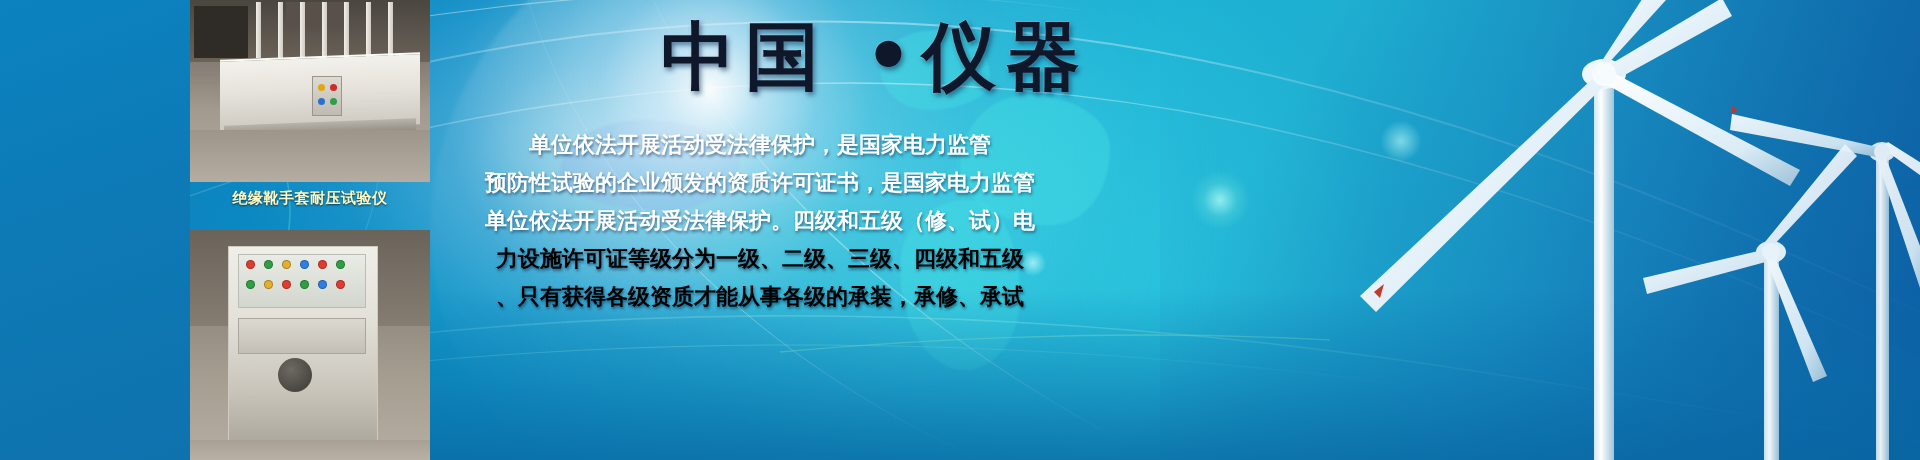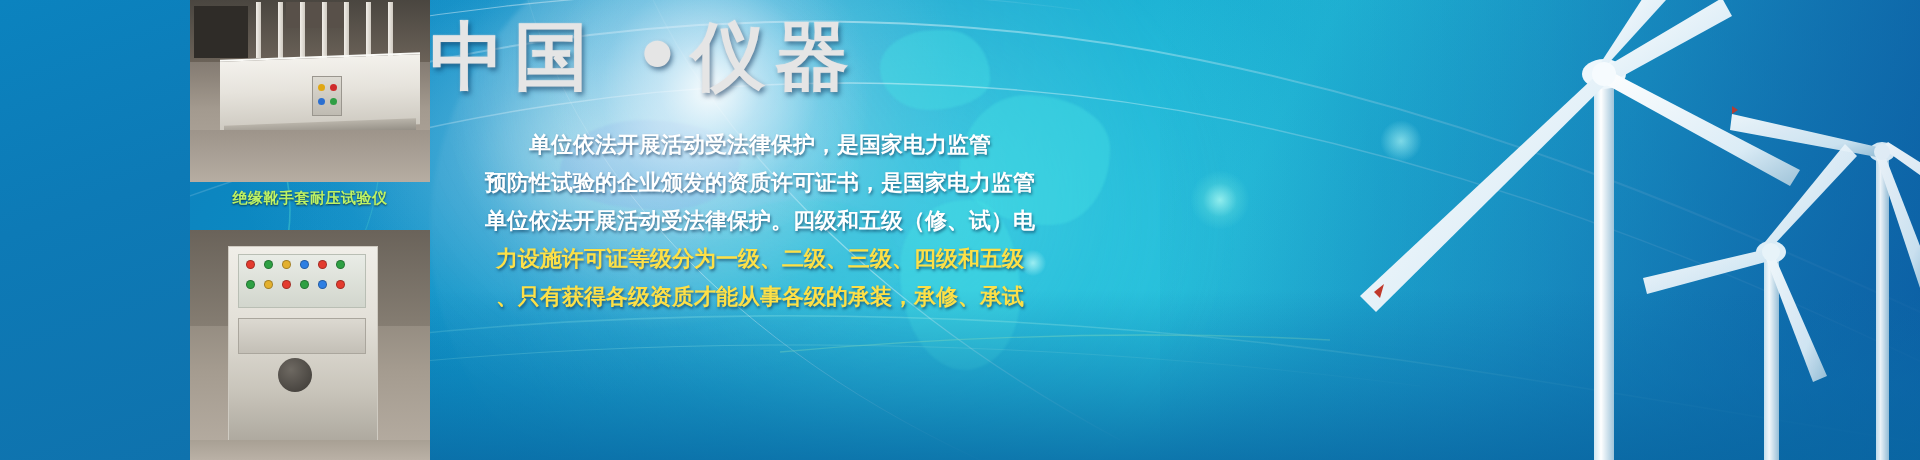--- a/index.html
+++ b/index.html
@@ -99,50 +99,50 @@
   .p2 .slot{ position:absolute; left:48px; top:88px; width:128px; height:36px;
     background:linear-gradient(to bottom,#dcd9d1,#c3bfb6); border:1px solid #aaa69d; }
   .p2 .wheel{ position:absolute; left:88px; top:128px; width:34px; height:34px; border-radius:50%;
     background:radial-gradient(circle at 38% 34%,#6e6962,#3b3834); }
   .p2 .floor2{ position:absolute; left:0; top:210px; width:240px; height:20px;
     background:linear-gradient(to bottom,#a8a094,#bab1a6); }
 
   .caption{
     position:absolute; left:190px; width:240px; text-align:center;
     font-family:"DejaVu Sans","Liberation Sans",sans-serif;
-    font-size:15px; font-weight:bold; color:#bef264;
+    font-size:15px; font-weight:bold; color:#fef9c3;
     text-shadow:0 1px 2px rgba(0,0,0,0.65);
     letter-spacing:0.5px;
   }
   .caption-1{ top:189px; }
 
   
   .turbines{ position:absolute; right:0; top:0; width:560px; height:460px; }
 
   
   .content{ position:absolute; left:430px; top:0; width:660px; height:460px; }
   .title{
     position:absolute; left:0; top:8px; width:660px;
-    text-align:left;
+    text-align:right;
     font-family:"DejaVu Sans","Liberation Sans",sans-serif;
-    font-size:74px; font-weight:bold; color:#e5e5e5;
+    font-size:74px; font-weight:bold; color:#0f172a;
     letter-spacing:10px; line-height:96px;
     text-shadow:2px 3px 5px rgba(0,40,80,0.55), 0 0 2px rgba(255,255,255,0.6);
     white-space:nowrap;
   }
   .paragraph{
     position:absolute; left:0; top:126px; width:660px;
     text-align:center;
     font-family:"DejaVu Sans","Liberation Sans",sans-serif;
     font-size:22px; font-weight:bold; line-height:38px;
     white-space:nowrap;
   }
   .pline{ display:block; }
   .pline.white{ color:#ffffff; text-shadow:1px 2px 3px rgba(0,35,70,0.55); }
-  .pline.yellow{ color:#fde047; text-shadow:1px 2px 3px rgba(0,35,70,0.6); }
+  .pline.yellow{ color:#000000; text-shadow:1px 2px 3px rgba(0,35,70,0.6); }
 </style>
 </head>
 <body>
 
 <div class="banner">
 
   <div class="bg-base"></div>
   <div class="globe"></div>
   <div class="cont c1"></div>
   <div class="cont c2"></div>

